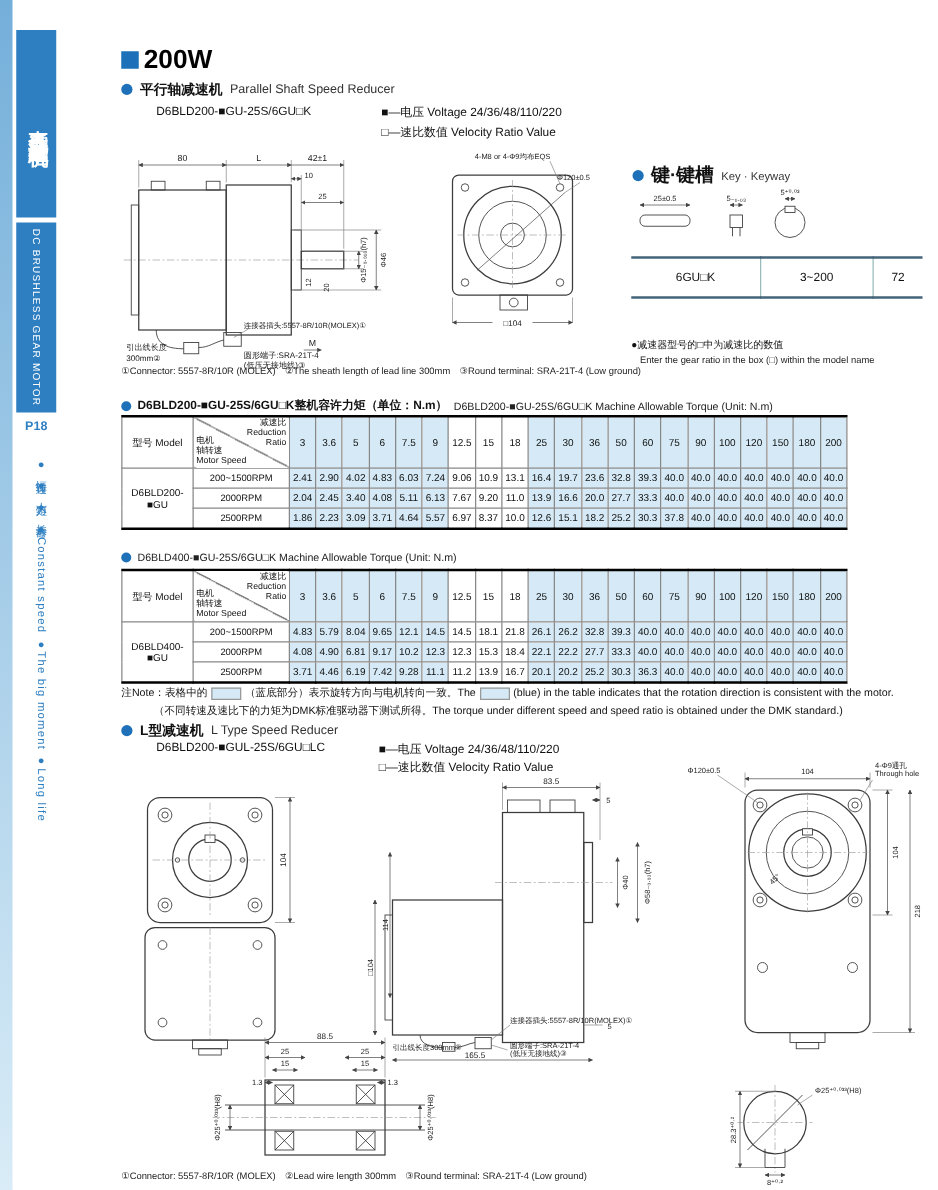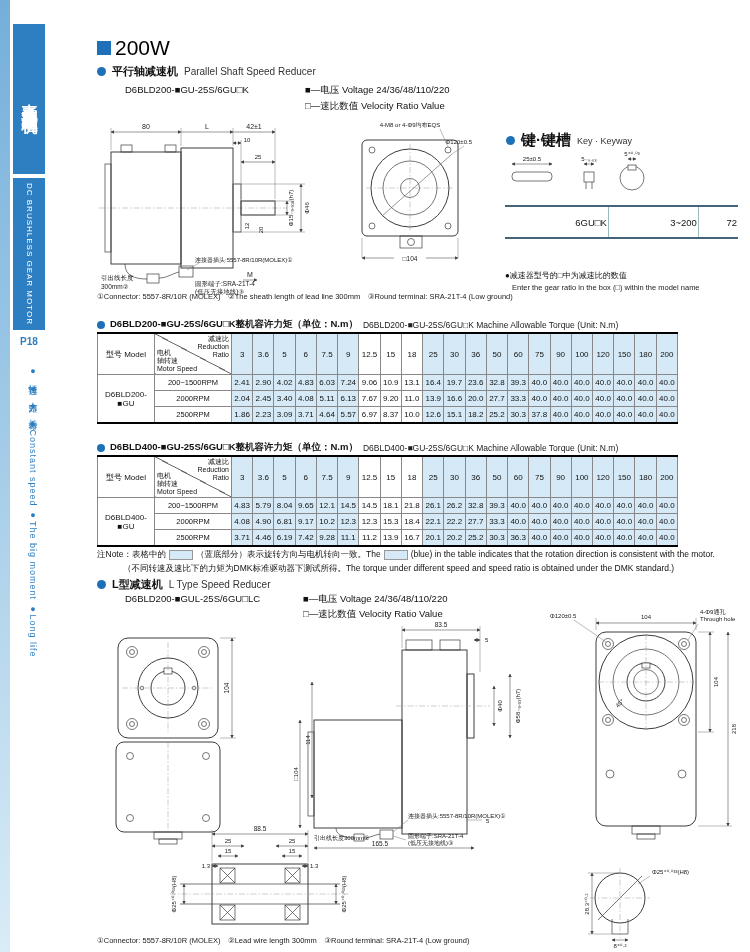--- a/index.html
+++ b/index.html
@@ -17,21 +17,21 @@
       color:#fff;writing-mode:vertical-rl;display:flex;align-items:center;justify-content:center;
       font-size:8px;letter-spacing:1px}
   .side-page{position:absolute;left:13px;top:336px;width:32px;text-align:center;color:#2e7fc1;
       font-size:10px;font-weight:bold}
   .side-tagline{position:absolute;left:19px;top:366px;width:20px;height:440px;writing-mode:vertical-rl;
       color:#2e7fc1;font-size:9px;letter-spacing:1px}
 
   
   .title200{position:absolute;left:97px;top:36px;display:flex;align-items:center;gap:4px}
   .title200 .sq{width:14px;height:14px;background:#1e71b8}
-  .title200 .tx{font-size:21px;font-weight:normal;color:#000}
+  .title200 .tx{font-size:21px;font-weight:bold;color:#000}
   .sec{position:absolute;display:flex;align-items:center;gap:6px;white-space:nowrap}
   .dot{width:9px;height:9px;border-radius:50%;background:#1e71b8;flex:0 0 auto}
   .sec .cn{font-weight:bold;font-size:11px;color:#111}
   .sec .en{font-size:10px;color:#333}
   .modeline{position:absolute;font-size:9.5px;color:#111;white-space:nowrap}
   .footnote{position:absolute;font-size:7.5px;color:#222;white-space:nowrap}
 
   
   .tq-title{position:absolute;display:flex;align-items:center;gap:5px;white-space:nowrap}
   .tq-title .cn{font-weight:bold;font-size:9.5px}
@@ -54,21 +54,21 @@
   .tq .hl{background:#d5eaf6}
   .tq-note{position:absolute;font-size:8.5px;color:#111;white-space:nowrap}
   .swatch{display:inline-block;width:22px;height:8px;background:#d5eaf6;border:1px solid #999;
       vertical-align:middle;margin:0 3px}
 
   
   table.gh{border-collapse:collapse;width:233px;border-top:2px solid #44647a;border-bottom:2px solid #44647a}
   .gh th{background:#cbe3f2;height:32px;border-bottom:1.5px solid #44647a;font-weight:normal;text-align:center}
   .gh th .cn{font-size:9.5px;font-weight:bold;display:block}
   .gh th .en{font-size:8px;color:#222;display:block}
-  .gh td{height:28px;text-align:right;font-size:9.5px}
+  .gh td{height:28px;text-align:center;font-size:9.5px}
   .gh th+th,.gh td+td{border-left:1px solid #9bb}
   .gh-note-cn{position:absolute;font-size:8px;color:#111;white-space:nowrap}
   .gh-note-en{position:absolute;font-size:7.5px;color:#222;white-space:nowrap}
 
   
   svg{position:absolute;overflow:visible}
   svg text{font-family:"Liberation Sans","DejaVu Sans",sans-serif;fill:#1a1a1a}
   .t6{font-size:6px}.t65{font-size:6.5px}.t7{font-size:7px}
   .sh{fill:none;stroke:#3c3c3c;stroke-width:1}
   .sh2{fill:none;stroke:#3c3c3c;stroke-width:0.7}
@@ -340,21 +340,20 @@
             <td class="c-v hl">40.0</td>
             <td class="c-v hl">40.0</td>
             <td class="c-v hl">40.0</td>
           </tr>
         </tbody>
       </table>
     </div>
 
   <div class="tq-title" style="left:97px;top:441px">
     <span class="dot" style="width:8px;height:8px"></span>
-    <span class="cn">D6BLD400-■GU-25S/6GU□K整机容许力矩（单位：N.m）</span>
     <span class="en">D6BLD400-■GU-25S/6GU□K Machine Allowable Torque (Unit: N.m)</span>
   </div>
   <div class="abs" id="tq1" style="left:97px;top:455px">
       <table class="tq">
         <tbody>
           <tr>
             <th class="h-model">型号 Model</th>
             <th class="h-diag">
               <span class="d-tr">减速比
 Reduction

